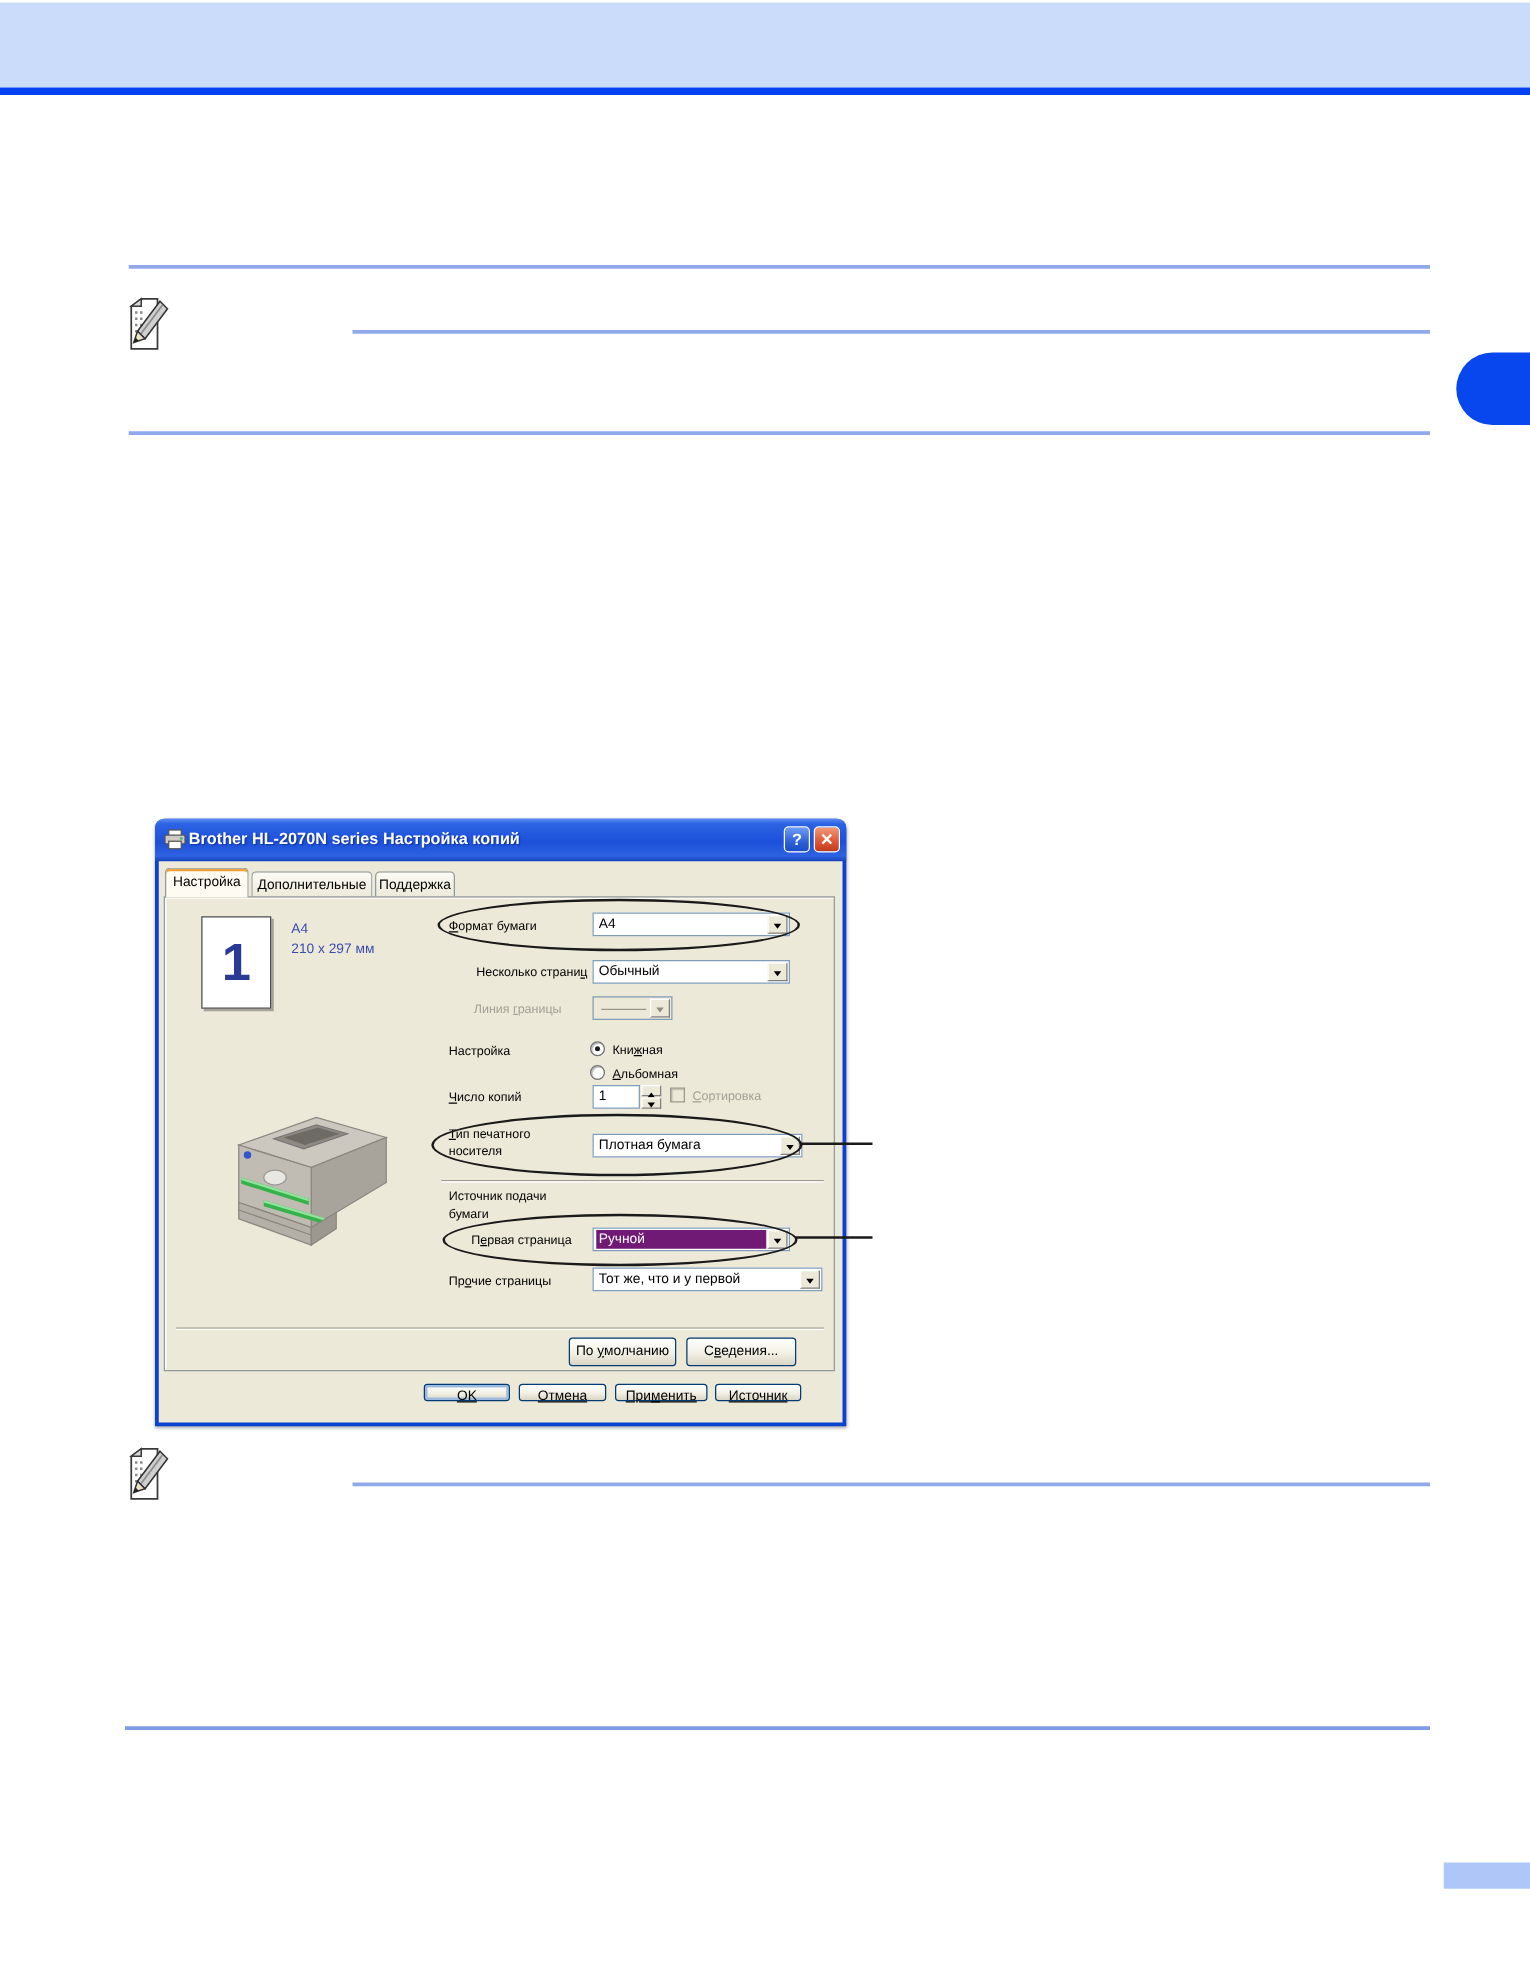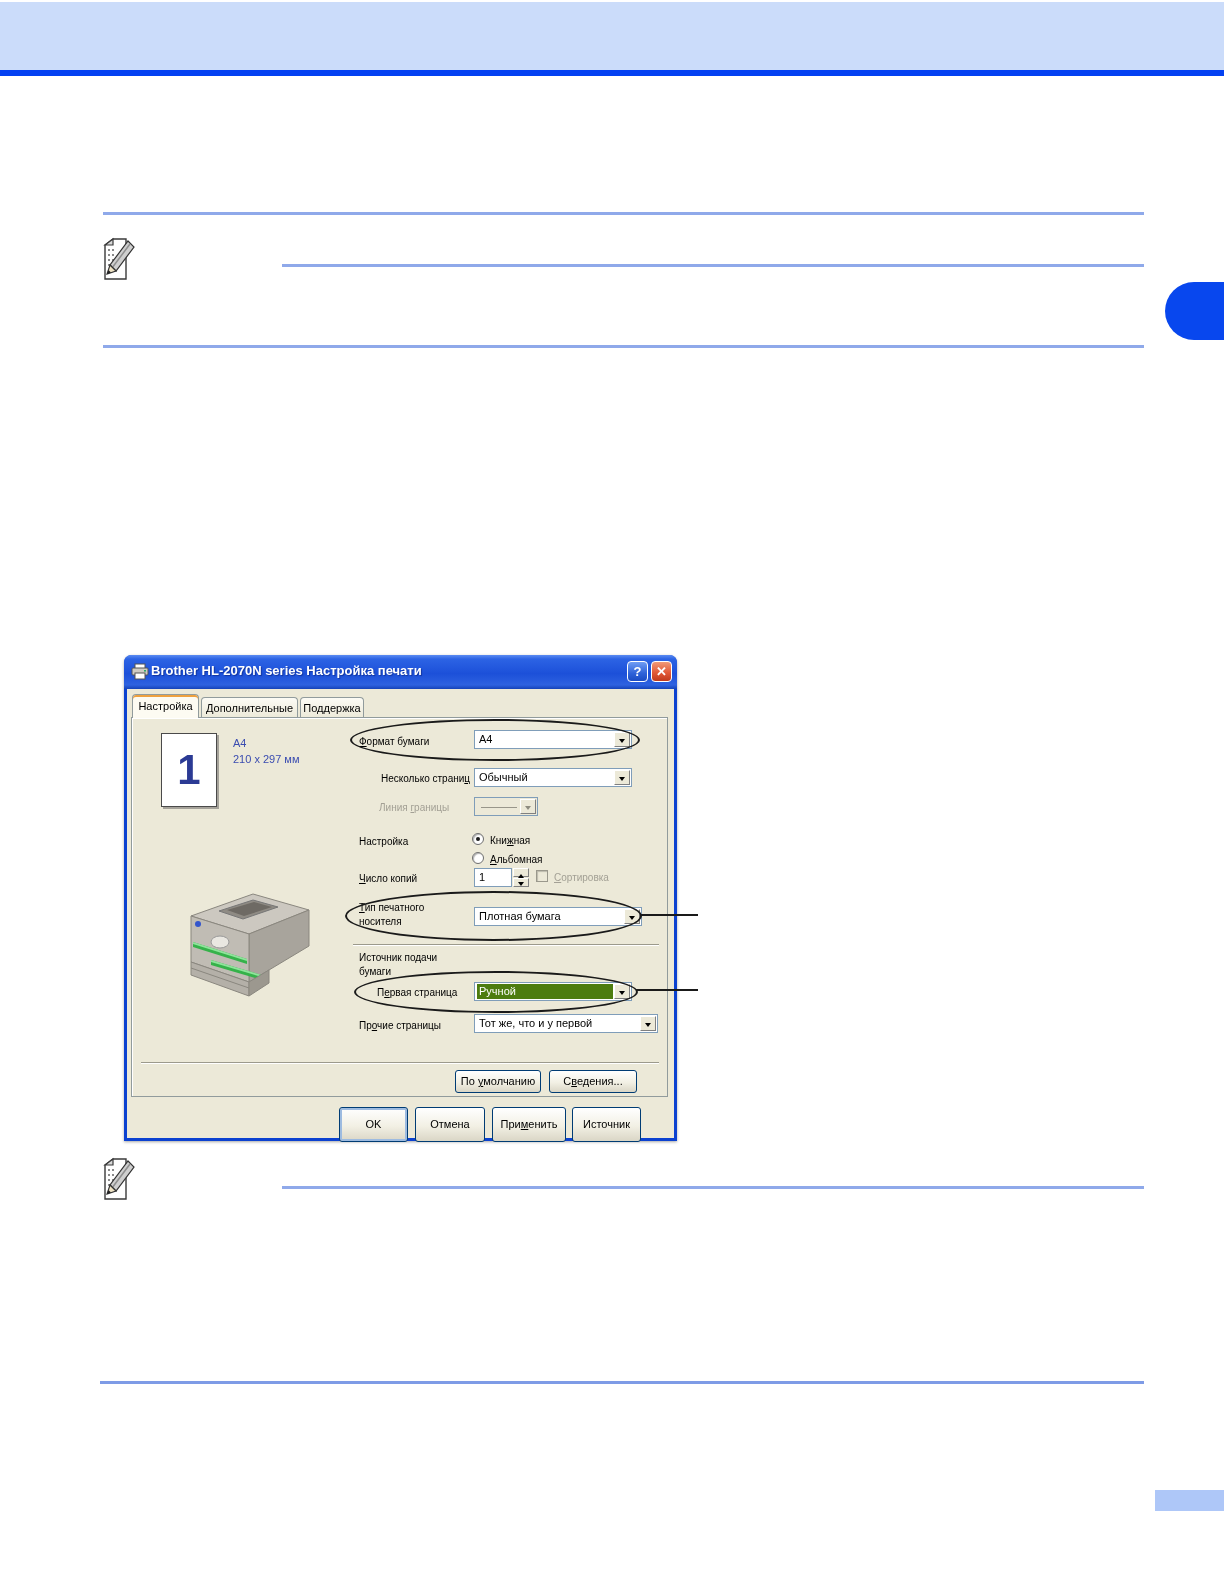--- a/index.html
+++ b/index.html
@@ -53,21 +53,21 @@
   .flabel { position:absolute; font-size:10px; color:#000; line-height:14px; }
   .flabel.dis { color:#A3A095; }
   .combo { position:absolute; height:19px; background:#fff; border:1px solid #7F9DB9; }
   .combo .val { position:absolute; left:4px; top:2px; right:20px; font-size:11px; color:#000; white-space:nowrap; overflow:hidden; }
   .combo .btn { position:absolute; right:1px; top:1px; bottom:1px; width:16px; background:#ECE9D8;
                 border:1px solid; border-color:#FFFFFF #808080 #808080 #FFFFFF; }
   .combo .tri { position:absolute; left:4px; top:6px; width:0; height:0;
                 border:3px solid transparent; border-top:4px solid #000; }
   .combo.dis { background:#ECE9D8; }
   .combo.dis .tri { border-top-color:#8E8C80; }
-  .combo.sel .val { left:2px; top:1px; bottom:1px; right:18px; background:#4d7c0f; color:#fff; padding:1px 2px 0; }
+  .combo.sel .val { left:2px; top:1px; bottom:1px; right:18px; background:#701a75; color:#fff; padding:1px 2px 0; }
   .line-glyph { position:absolute; left:6px; top:9px; width:36px; height:1px; background:#98968A; }
 
   .radio { position:absolute; width:12px; height:12px; border-radius:50%; background:#fff;
            border:1px solid #6E6E6E; box-shadow:inset 1px 1px 1px rgba(0,0,0,.3); }
   .radio.checked::after { content:""; position:absolute; left:3px; top:3px; width:4px; height:4px; border-radius:50%; background:#1a1a1a; }
   .checkbox { position:absolute; width:12px; height:12px; background:#ECE9D8; border:1px solid #9A988C;
               box-shadow:inset 1px 1px 1px rgba(0,0,0,.2); }
 
   .spinbox { position:absolute; width:38px; height:19px; background:#fff; border:1px solid #7F9DB9; }
   .spinbox .val { position:absolute; left:4px; top:2px; font-size:11px; }
@@ -77,21 +77,21 @@
   .spinner .sb.up { top:0; } .spinner .sb.dn { top:10px; }
   .spinner .t-up { position:absolute; left:4px; top:2px; width:0; height:0; border:3px solid transparent; border-bottom:4px solid #000; }
   .spinner .t-dn { position:absolute; left:4px; top:3px; width:0; height:0; border:3px solid transparent; border-top:4px solid #000; }
 
   .sep { position:absolute; height:2px; border-top:1px solid #9C9A8C; border-bottom:1px solid #FFFFFF; }
 
   .xpbtn { position:absolute; height:23px; border:1px solid #003C74; border-radius:3px;
            background:linear-gradient(180deg,#FFFFFF,#F2F0E4 55%,#DAD6C6);
            font-size:11px; color:#000; text-align:center; line-height:21px; cursor:default; }
   .xpbtn.focused { box-shadow:inset 0 0 0 2px #9DBBE0; }
-  .btm { height:35px; line-height:19px; }
+  .btm { height:14px; line-height:19px;text-decoration:underline; }
 
   
   .callout-ellipse { position:absolute; border:2px solid #1a1a1a; border-radius:50%; background:transparent; z-index:20; }
   .callout-line { position:absolute; height:2px; background:#1a1a1a; z-index:20; }
 
   u { text-decoration:underline; }
 </style>
 </head>
 <body>
 
@@ -143,21 +143,21 @@
   </svg>
 
   <div class="dialog">
     <div class="titlebar">
       <svg class="tb-icon" viewBox="0 0 18 17">
         <rect x="4" y="1" width="10" height="5" fill="#fff" stroke="#555" stroke-width="1"></rect>
         <rect x="1" y="5" width="16" height="7" rx="1" fill="#CFCBC2" stroke="#555" stroke-width="1"></rect>
         <rect x="4" y="10" width="10" height="6" fill="#fff" stroke="#555" stroke-width="1"></rect>
         <rect x="13" y="7" width="2" height="1.6" fill="#3a6"></rect>
       </svg>
-      <span class="title">Brother HL-2070N series Настройка печати</span>
+      <span class="title">Brother HL-2070N series Настройка копий</span>
       <div class="tb-btn tb-help">?</div>
       <div class="tb-btn tb-close">✕</div>
     </div>
 
     <div class="dlg-body">
 
       <div class="tab active" style="left:5px; width:67px;">Настройка</div>
       <div class="tab" style="left:74px; width:97px;">Дополнительные</div>
       <div class="tab" style="left:173px; width:64px;">Поддержка</div>
 

